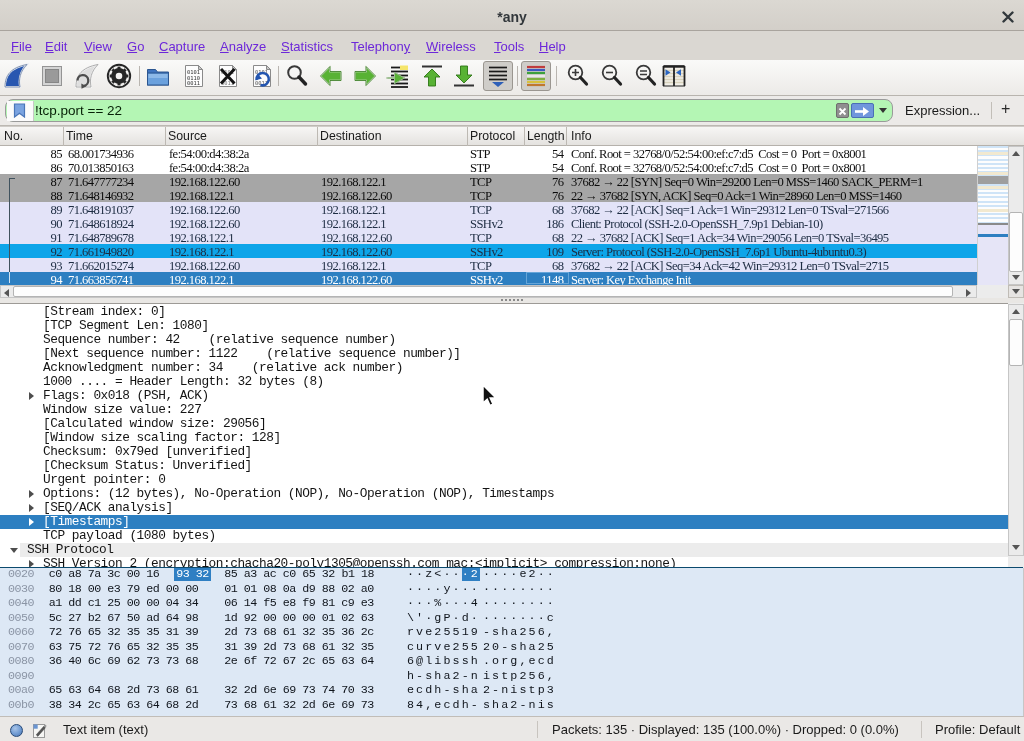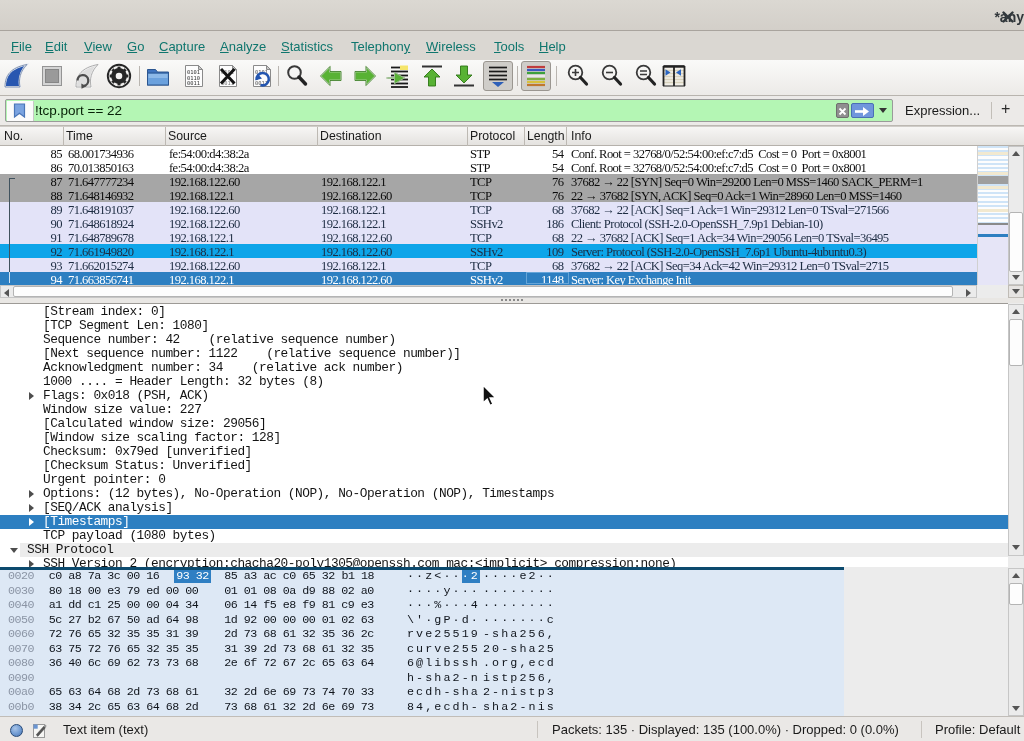--- a/index.html
+++ b/index.html
@@ -1,30 +1,30 @@
 <!DOCTYPE html>
 <html><head><meta charset="utf-8"><style>
 html,body{margin:0;padding:0}
 body{width:1024px;height:741px;position:relative;overflow:hidden;background:#ececec;font-family:"Liberation Sans",sans-serif}
 .abs{position:absolute}
 
 #titlebar{left:0;top:0;width:1024px;height:31px;background:linear-gradient(#dbd8d2,#d3cfc9);border-bottom:1px solid #a9a49e;box-sizing:border-box}
-#title{left:0;top:9px;width:1024px;text-align:right;font-size:14px;font-weight:bold;color:#32373b}
+#title{left:0;top:9px;width:1024px;text-align:center;font-size:14px;font-weight:bold;color:#32373b}
 #closex{right:10px;top:11px;width:12px;height:12px}
 
-#menubar{left:0;top:31px;width:1024px;height:29px;background:#dad7d2;color:#0f766e;font-size:13px}
+#menubar{left:0;top:31px;width:1024px;height:29px;background:#dad7d2;color:#6d28d9;font-size:13px}
 #menubar span{position:absolute;top:8px}
 
 #toolbar{left:0;top:60px;width:1024px;height:36px;background:linear-gradient(#fafaf9,#eceae7);border-bottom:1px solid #b8b4ae;box-sizing:border-box}
 .tbi{position:absolute;top:63px;width:26px;height:26px}
 .tbsep{position:absolute;top:66px;width:1px;height:20px;background:#b9b5b0}
 .tbtn{position:absolute;top:61px;width:30px;height:30px;background:#cfcdc9;border:1px solid #9a9690;border-radius:3px;box-sizing:border-box}
 
 #filterbar{left:0;top:96px;width:1024px;height:30px;background:#eceae8;border-bottom:1px solid #bcb8b2;box-sizing:border-box}
-#ffield{left:5px;top:3px;width:888px;height:23px;background:#b4f6b4;border:1px solid #9a9a9a;border-radius:2px;box-sizing:border-box}
+#ffield{left:5px;top:3px;width:888px;height:23px;background:#b4f6b4;border:1px solid #9a9a9a;border-radius:8px;box-sizing:border-box}
 #fbook{left:1px;top:1px;width:26px;height:19.5px;background:#fbfbfb;border-right:1px solid #c8c8c8}
 #ftext{left:29px;top:3px;font-size:13.5px;color:#062006}
 
 #pkheader{left:0;top:126px;width:1024px;height:20px;background:linear-gradient(#f7f6f5,#e4e2df);border-top:1px solid #cfccc8;border-bottom:1px solid #b5b1ab;box-sizing:border-box;font-size:12.3px;color:#1a1a1a}
 #pkheader span{position:absolute;top:2px}
 .hsep{position:absolute;top:0;width:1px;height:19px;background:#bdb9b3}
 #plist{left:0;top:146px;width:977px;height:139px;background:#fff;overflow:hidden}
 .prow{position:absolute;left:0;width:977px;height:14px;font-family:Liberation Serif, serif;font-size:12.6px;letter-spacing:-0.57px;line-height:14px;white-space:pre}
 .prow span{position:absolute;top:1px}
 .c0{left:20px;width:42px;text-align:right}
@@ -35,21 +35,21 @@
 #minimap{left:977px;top:146px;width:31px;height:139px;background:#fff;border-left:1px solid #d0d0d0;box-sizing:border-box}
 .sbv{background:#ebebeb;border:1px solid #c6c6c6;box-sizing:border-box}
 .sbthumb{position:absolute;background:#fdfdfd;border:1px solid #b4b4b4;border-radius:2px;box-sizing:border-box}
 .arr{position:absolute;width:0;height:0}
 
 #details{left:0;top:303px;width:1008px;height:263px;background:#fff;overflow:hidden;border-top:1px solid #9d9a96}
 .dln{position:absolute;left:0;width:1008px;height:14px;font-family:"Liberation Mono",monospace;font-size:12.8px;letter-spacing:-0.48px;line-height:14px;white-space:pre;color:#141414}
 .tri-r{position:absolute;width:0;height:0;border-left:5px solid #4d4d4d;border-top:4px solid transparent;border-bottom:4px solid transparent;top:3px}
 .tri-d{position:absolute;width:0;height:0;border-top:5px solid #4d4d4d;border-left:4px solid transparent;border-right:4px solid transparent;top:5px}
 
-#hexpane{left:0;top:567px;width:844px;height:149px;background:#dde8f5;overflow:hidden;border-top:3px solid #0c4a6e}
+#hexpane{left:0;top:567px;width:1023px;height:149px;background:#dde8f5;overflow:hidden;border-top:1px solid #0c4a6e}
 .hrow{position:absolute;left:0;width:1008px;height:14.5px;font-family:"Liberation Mono",monospace;font-size:11.7px;letter-spacing:-0.51px;line-height:14.5px;white-space:pre}
 .hoff{position:absolute;left:8px;color:#8b95a5}
 .hhex{position:absolute;left:48.7px;color:#10151c}
 .hasc{position:absolute;color:#10151c;letter-spacing:2.11px}
 .hl{background:#2f7fc3;color:#fff}
 
 #statusbar{left:0;top:716px;width:1024px;height:25px;background:#eae8e6;border-top:1px solid #c1bdb8;box-sizing:border-box;font-size:13px;color:#1a1a1a}
 </style></head>
 <body>
 

